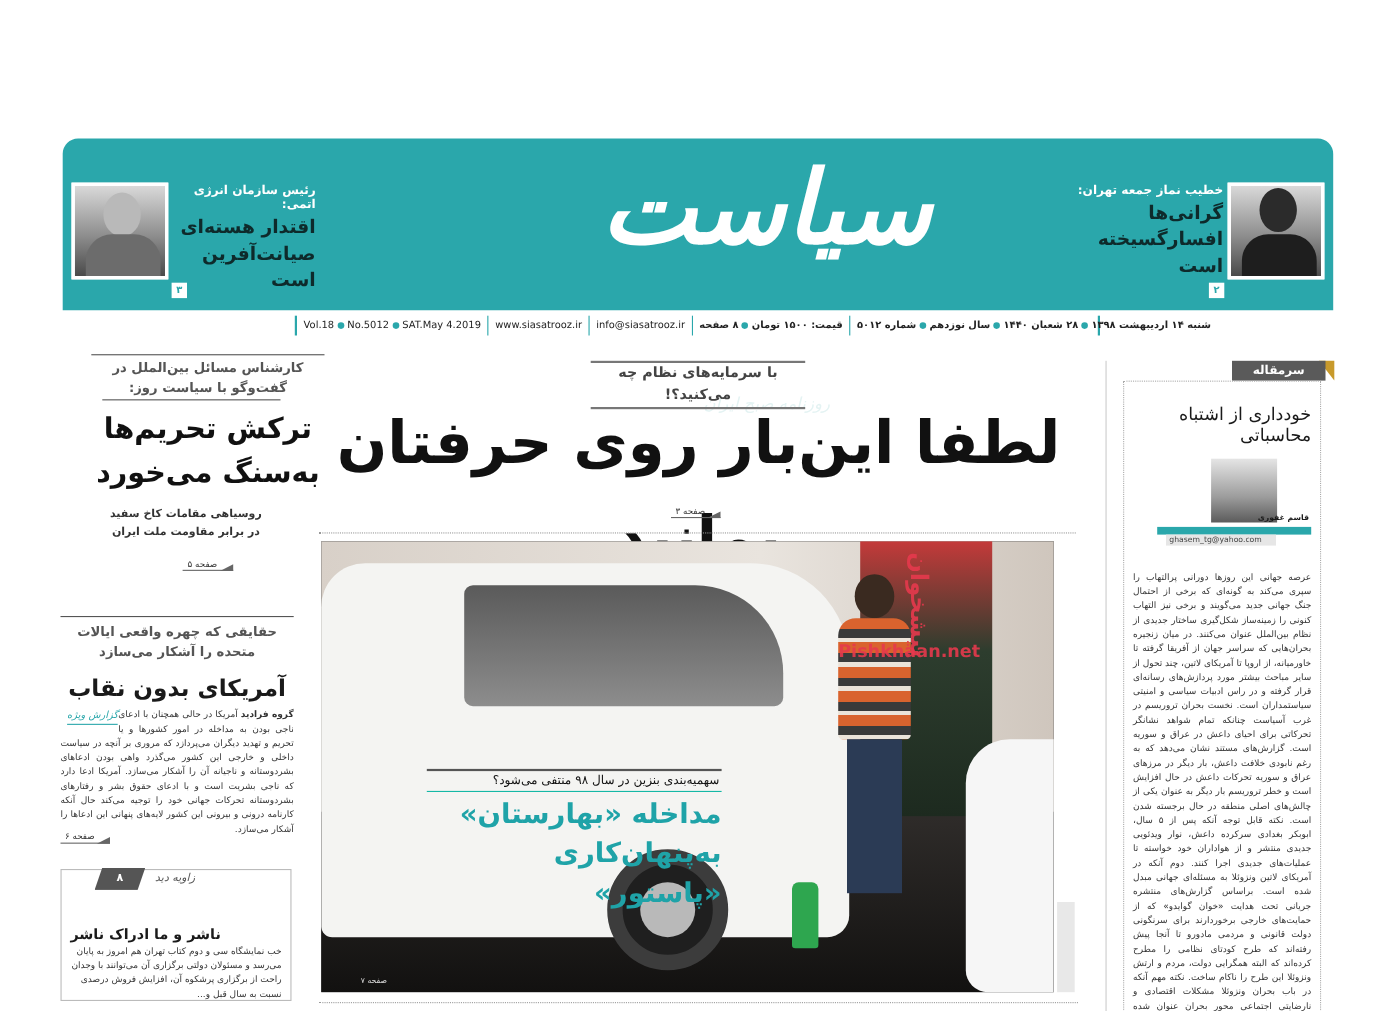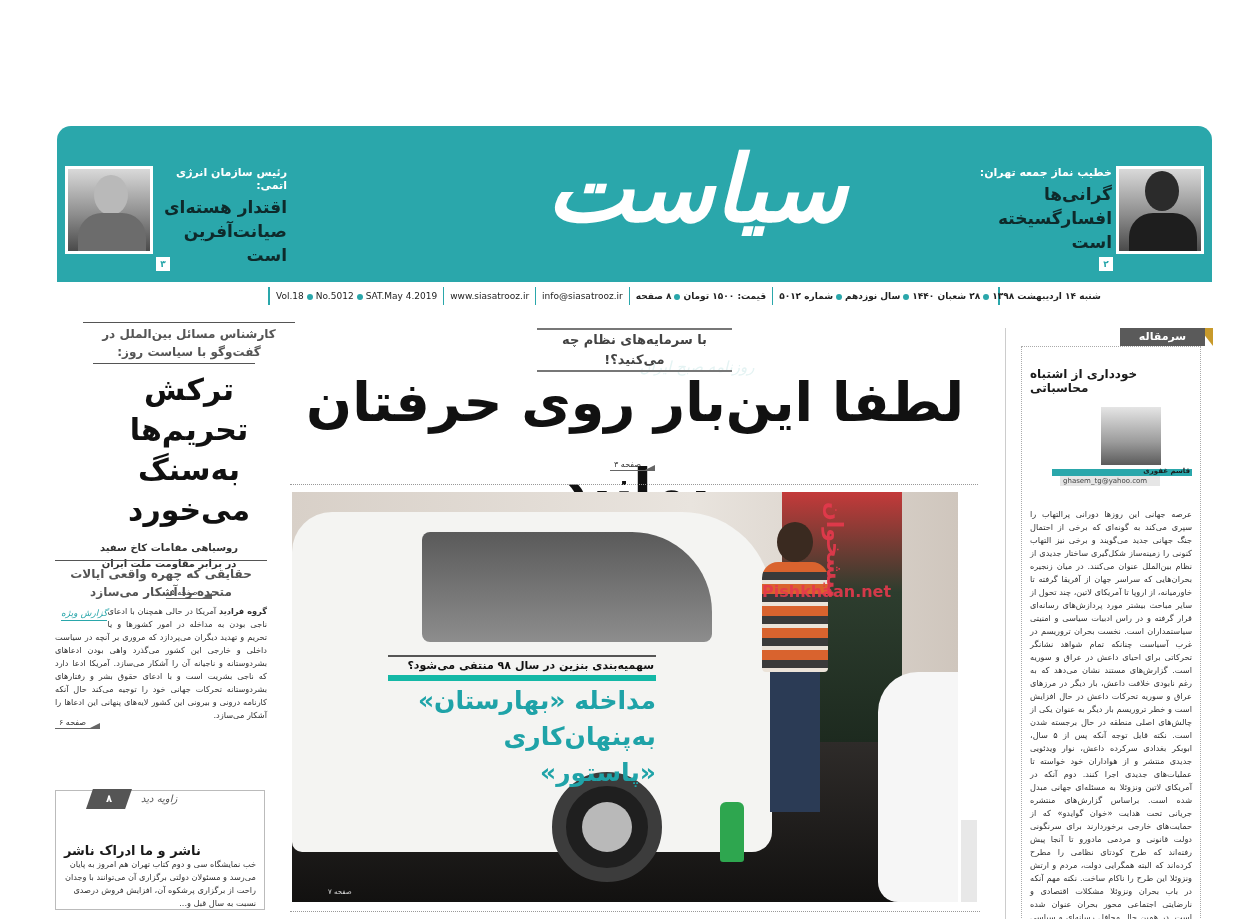--- a/index.html
+++ b/index.html
@@ -53,21 +53,21 @@
     display: flex; align-items: center; font-size: 9px; color: #222;
   }
   .infobar .seg { padding: 0 6px; white-space: nowrap; border-right: 1px solid #2aa7ab; height: 18px; line-height: 18px; }
   .infobar .seg:last-child { border-right: none; }
   .infobar .seg-fa { direction: rtl; flex: 1; text-align: right; font-weight: bold; }
   .dot { display: inline-block; width: 6px; height: 6px; border-radius: 50%; background: #2aa7ab; margin: 0 3px; vertical-align: middle; }
 
   .left-col { position: absolute; left: 55px; top: 322px; width: 212px; direction: rtl; text-align: right; margin-left: 28px; }
   .rule { border-top: 1px solid #555; }
   .kicker-gray { font-size: 12px; font-weight: bold; color: #555; line-height: 18px; text-align: center; }
-  .big-head { font-family: "DejaVu Sans", sans-serif; font-weight: bold; font-size: 30px; line-height: 40px; color: #111; text-align: center; }
+  .big-head { font-family: "DejaVu Sans", sans-serif; font-weight: bold; font-size: 26px; line-height: 40px; color: #111; text-align: center; }
   .sub-gray { font-size: 10px; font-weight: bold; color: #333; text-align: center; line-height: 16px; }
   .page-ref { font-size: 8px; color: #333; display: inline-block; border-bottom: 1px solid #666; padding: 0 14px 1px 4px; position: relative; }
   .page-ref::after { content: ""; position: absolute; right: 0; bottom: -1px; border-left: 12px solid transparent; border-bottom: 6px solid #666; }
 
   .story2 { position: absolute; left: 55px; top: 560px; width: 212px; direction: rtl; text-align: right; }
   .story2 .head { font-size: 21px; font-weight: bold; text-align: center; line-height: 34px; margin-top: 4px; }
   .story2 .body-text { font-size: 8.2px; line-height: 13px; color: #333; text-align: justify; }
   .story2 .tag { float: left; font-size: 9px; color: #2aa7ab; border-bottom: 1px solid #2aa7ab; margin: 2px 0 2px 6px; font-style: italic; }
 
   .column-box { position: absolute; left: 55px; top: 790px; width: 210px; height: 120px; border: 1px solid #bbb; direction: rtl; text-align: right; padding: 4px 8px; }
@@ -93,31 +93,31 @@
   .photo .man .m-head { position: absolute; left: 15px; top: 0; width: 36px; height: 40px; border-radius: 50%; background: #3a2a20; }
   .photo .man .m-shirt { position: absolute; left: 0; top: 40px; width: 66px; height: 110px; background: repeating-linear-gradient(180deg, #d9632e 0 10px, #3a3a3a 10px 18px, #ebe3d9 18px 22px); border-radius: 16px 16px 4px 4px; }
   .photo .man .m-legs { position: absolute; left: 8px; top: 150px; width: 50px; height: 140px; background: #2b3b55; }
   .photo .car2 { position: absolute; right: 0; top: 180px; width: 80px; height: 230px; background: #f6f6f6; border-radius: 40px 0 0 20px; }
   .photo .bottle { position: absolute; left: 428px; top: 310px; width: 24px; height: 60px; background: #2ea64f; border-radius: 6px 6px 3px 3px; }
   .photo .watermark { position: absolute; left: 470px; top: 90px; font-size: 16px; color: #e6394d; font-weight: bold; font-family: "DejaVu Sans", sans-serif; opacity: 0.9; }
   .photo .watermark-fa { position: absolute; left: 530px; top: 10px; font-size: 22px; color: #e6394d; direction: rtl; font-weight: bold; writing-mode: vertical-rl; opacity: 0.9; }
   .photo .caption-ref { position: absolute; left: 36px; bottom: 6px; font-size: 7px; color: #ddd; }
 
   .overlay { position: absolute; left: 388px; top: 655px; width: 268px; direction: rtl; text-align: right; }
-  .overlay .kick { font-size: 11px; font-weight: bold; color: #111; border-top: 2px solid #555; border-bottom: 6px solid #14b8a6; line-height: 18px; padding: 0 2px; }
+  .overlay .kick { font-size: 11px; font-weight: normal; color: #111; border-top: 2px solid #555; border-bottom: 1px solid #14b8a6; line-height: 18px; padding: 0 2px; margin-top: 44px; }
   .overlay .title { font-size: 25px; font-weight: bold; color: #1fa3a8; line-height: 36px; margin-top: 2px; }
 
   .side-strip { position: absolute; left: 961px; top: 820px; width: 16px; height: 82px; background: #e8e8e8; }
   .bottom-dash { position: absolute; left: 290px; top: 911px; width: 690px; border-top: 1px dotted #999; }
 
   .editorial { position: absolute; left: 1005px; top: 328px; width: 208px; height: 595px; border-left: 1px solid #ccc; direction: rtl; text-align: right; }
   .editorial .badge { position: absolute; right: 8px; top: 0; width: 85px; height: 18px; background: #5a5a5a; color: #fff; font-size: 11px; font-weight: bold; text-align: center; line-height: 18px; }
   .editorial .badge-corner { position: absolute; right: 0; top: 0; width: 0; height: 0; border-top: 18px solid #c89a2b; border-left: 14px solid transparent; }
   .editorial .inner { position: absolute; right: 12px; top: 18px; width: 180px; height: 580px; border: 1px dotted #aaa; border-bottom: none; padding: 10px 8px; }
-  .editorial .ed-title { font-size: 12px; font-weight: bold; text-align: left; margin-top: 10px; }
+  .editorial .ed-title { font-size: 16px; font-weight: normal; text-align: right; margin-top: 10px; }
   .editorial .author-photo { width: 60px; height: 58px; margin: 12px auto 0 auto; background: linear-gradient(180deg, #e5e5e5 0%, #9c9c9c 60%, #5b5b5b 100%); position: relative; left: 20px; }
   .editorial .author-name { font-size: 7px; font-weight: bold; position: absolute; right: 10px; top: 120px; }
   .editorial .email-bar { height: 7px; background: #2aa7ab; margin-top: 4px; width: 140px; }
   .editorial .email { font-size: 7px; color: #444; background: #e6e6e6; width: 100px; padding: 1px 3px; direction: ltr; text-align: left; margin-right: auto; margin-left: 30px; }
   .editorial .ed-body { font-size: 8.2px; line-height: 13px; color: #333; text-align: justify; margin-top: 22px; }
 </style>
 </head>
 <body>
 
 <div class="masthead">
@@ -172,20 +172,21 @@
   <div class="big-head" style="margin-top:6px;">ترکش تحریم‌ها به‌سنگ می‌خورد</div>
   <div class="sub-gray" style="margin-top:10px;padding:0 50px 0 10px;">روسیاهی مقامات کاخ سفید در برابر مقاومت ملت ایران</div>
   <div style="text-align:center;margin-top:8px;">
     <span class="page-ref">صفحه ۵</span>
   </div>
 </div>
 
 <div class="story2">
   <div class="rule"></div>
   <div class="kicker-gray" style="padding:4px 4px;font-size:12px;">حقایقی که چهره واقعی ایالات متحده را آشکار می‌سازد</div>
+  <div class="head">آمریکای بدون نقاب</div>
   <div class="body-text">
     <span class="tag">گزارش ویژه</span>
     <b>گروه فرادید</b>
     <span>آمریکا در حالی همچنان با ادعای ناجی بودن به مداخله در امور کشورها و یا تحریم و تهدید دیگران می‌پردازد که مروری بر آنچه در سیاست داخلی و خارجی این کشور می‌گذرد واهی بودن ادعاهای بشردوستانه و ناجیانه آن را آشکار می‌سازد. آمریکا ادعا دارد که ناجی بشریت است و با ادعای حقوق بشر و رفتارهای بشردوستانه تحرکات جهانی خود را توجیه می‌کند حال آنکه کارنامه درونی و بیرونی این کشور لایه‌های پنهانی این ادعاها را آشکار می‌سازد.</span>
   </div>
   <div style="text-align:left;margin-top:-12px;">
     <span class="page-ref">صفحه ۶</span>
   </div>
 </div>
 

